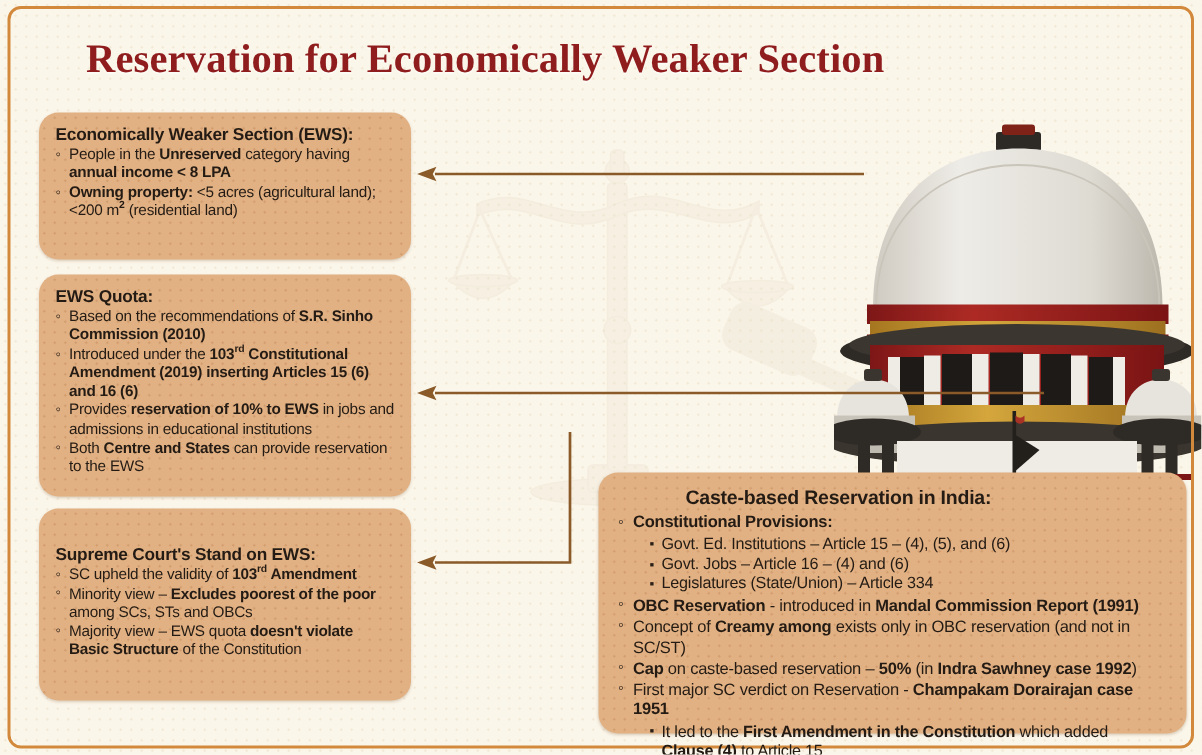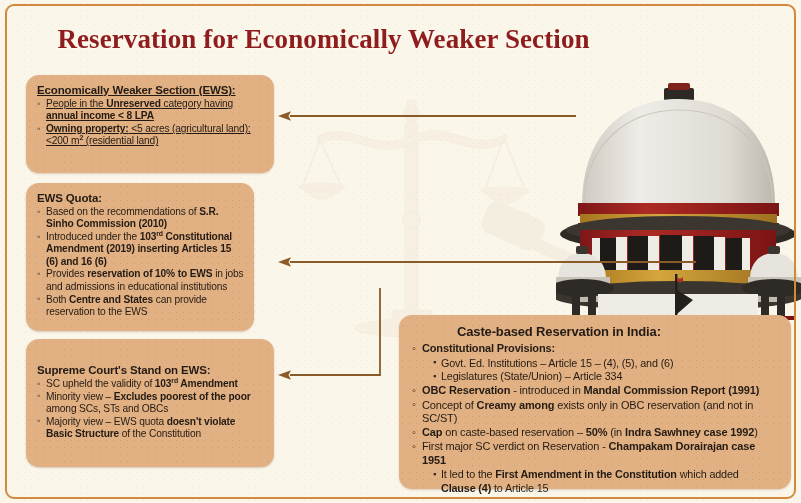--- a/index.html
+++ b/index.html
@@ -51,22 +51,22 @@
     border-radius:13px;
     box-shadow:0 1px 2px rgba(120,80,40,.25);
     color:#231b14;
     box-sizing:border-box;
   }
   .info-box::after{
     content:"";position:absolute;inset:0;border-radius:13px;
     background-image:radial-gradient(rgba(170,110,60,.30) 0.7px, transparent 0.8px);
     background-size:7px 7px;pointer-events:none;
   }
-  .bx1{left:26px;top:75px;width:248px;height:98px;padding:8px 10px 6px 11px;text-decoration:underline;}
-  .bx2{left:26px;top:183px;width:228px;height:148px;padding:8px 10px 21px 11px;}
+  .bx1{left:26px;top:75px;width:248px;height:98px;padding:8px 10px 6px 11px;}
+  .bx2{left:26px;top:183px;width:248px;height:148px;padding:8px 10px 21px 11px;}
   .bx3{left:26px;top:339px;width:248px;height:128px;padding:24px 10px 6px 11px;}
   .bx4{left:399px;top:315px;width:392px;height:174px;padding:9px 10px 6px 12px;}
 
   .bx-title{
     font-size:11.5px;font-weight:bold;line-height:14px;margin-bottom:1px;
     letter-spacing:-.15px;position:relative;z-index:2;
   }
   .bx4 .bx-title{font-size:13px;line-height:16px;margin-bottom:2px;margin-left:46px;}
 
   ul.lvl1{list-style:none;margin:0;padding:0;position:relative;z-index:2;}
@@ -259,20 +259,21 @@
       <li>Minority view – <b>Excludes poorest of the poor</b> among SCs, STs and OBCs</li>
       <li>Majority view – EWS quota <b>doesn't violate Basic Structure</b> of the Constitution</li>
     </ul>
 </div>
 
 <div class="info-box bx4">
   <div class="bx-title">Caste-based Reservation in India:</div>
   <ul class="lvl1">
       <li><b>Constitutional Provisions:</b><ul class="lvl2">
           <li>Govt. Ed. Institutions – Article 15 – (4), (5), and (6)</li>
+          <li>Govt. Jobs – Article 16 – (4) and (6)</li>
           <li>Legislatures (State/Union) – Article 334</li>
         </ul></li>
       <li><b>OBC Reservation</b> - introduced in <b>Mandal Commission Report (1991)</b></li>
       <li>Concept of <b>Creamy among</b> exists only in OBC reservation (and not in SC/ST)</li>
       <li><b>Cap</b> on caste-based reservation – <b>50%</b> (in <b>Indra Sawhney case 1992</b>)</li>
       <li>First major SC verdict on Reservation - <b>Champakam Dorairajan case 1951</b><ul class="lvl2">
           <li>It led to the <b>First Amendment in the Constitution</b> which added <b>Clause (4)</b> to Article 15</li>
         </ul></li>
     </ul>
 </div>

